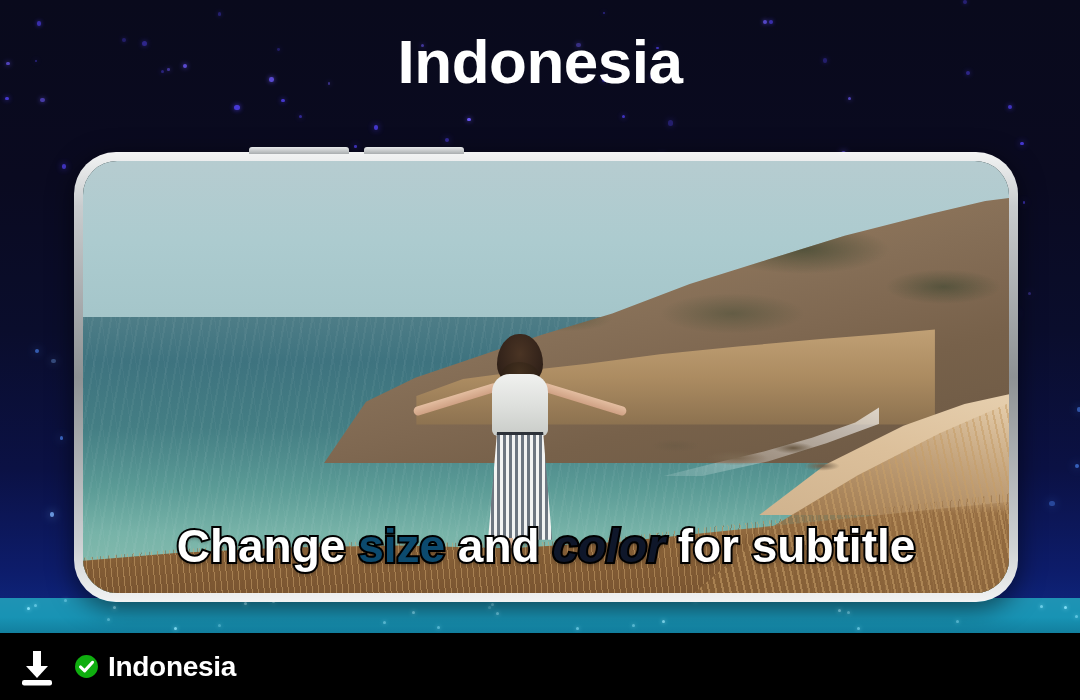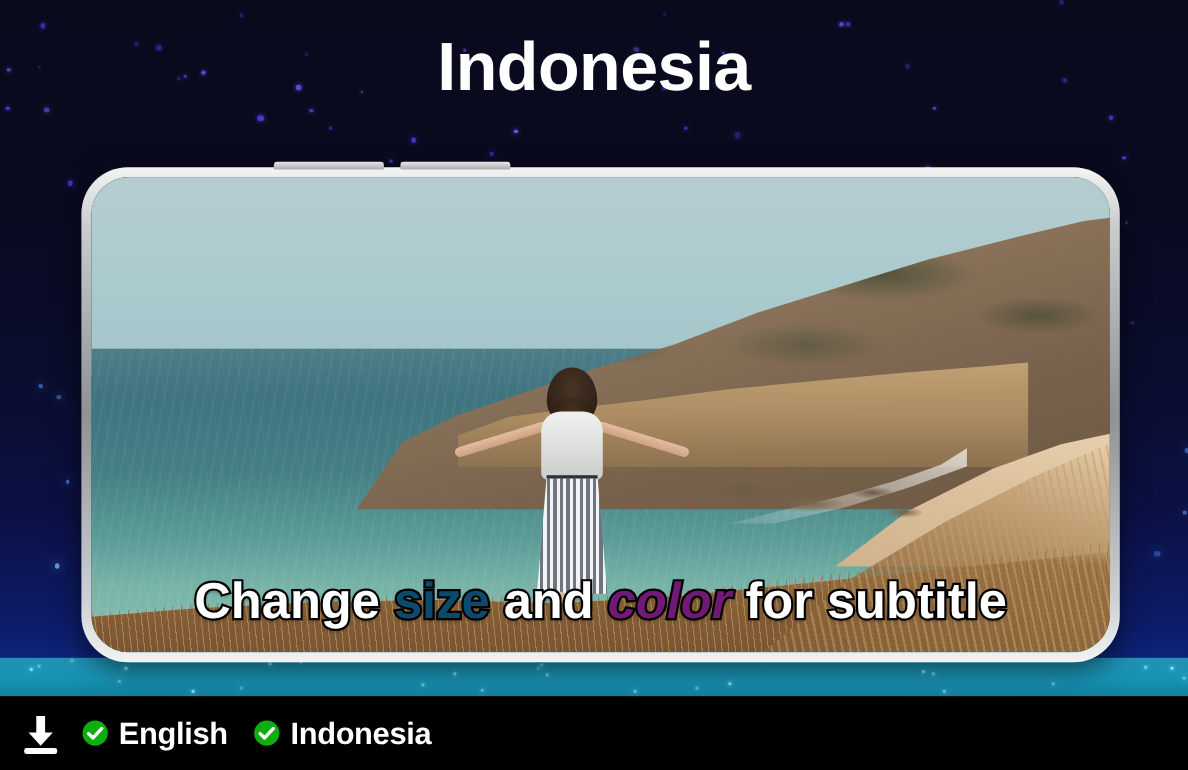--- a/index.html
+++ b/index.html
@@ -170,21 +170,21 @@
     position:absolute; left:0; right:0; bottom:24px;
     text-align:center; white-space:nowrap;
     font-size:46px; font-weight:700; line-height:1;
     color:#ffffff;
     -webkit-text-stroke:4px #000;
     paint-order:stroke fill;
     text-shadow:0 2px 4px rgba(0,0,0,.5);
   }
   #caption span { display:inline; }
   .cap-em-green { color:#0c4a6e; }
-  .cap-em-yellow { color:#701a75; font-style:italic; }
+  .cap-em-yellow { color:#0f172a; font-style:italic; }
 
   
   #langbar {
     position:absolute; left:0; top:633px; width:1080px; height:67px;
     background:#000;
     display:flex; align-items:center; gap:0;
     overflow:hidden;
   }
   #download-icon { width:74px; flex:0 0 74px; display:flex; align-items:center; justify-content:center; }
   #lang-list { display:flex; align-items:center; gap:23px; flex:1 1 auto; min-width:0; }
@@ -424,23 +424,16 @@
       <path d="M9 19 L20 31 L31 19 Z" fill="#fff"></path>
       <rect x="5" y="33" width="30" height="5.5" rx="2.2" fill="#fff"></rect>
     </svg>
   </div>
   <div id="lang-list">
       <div class="lang-item">
         <svg class="lang-check" viewBox="0 0 24 24">
           <circle cx="12" cy="12" r="11" fill="#0fae0f"></circle>
           <path d="M6.2 12.4 L10.2 16.2 L17.8 7.9" stroke="#ffffff" stroke-width="2.9" fill="none" stroke-linecap="round" stroke-linejoin="round"></path>
         </svg>
-        <span class="lang-label">English</span>
-      </div>
-      <div class="lang-item">
-        <svg class="lang-check" viewBox="0 0 24 24">
-          <circle cx="12" cy="12" r="11" fill="#0fae0f"></circle>
-          <path d="M6.2 12.4 L10.2 16.2 L17.8 7.9" stroke="#ffffff" stroke-width="2.9" fill="none" stroke-linecap="round" stroke-linejoin="round"></path>
-        </svg>
         <span class="lang-label">Indonesia</span>
       </div>
     </div>
 </div>
 
 </body></html>

